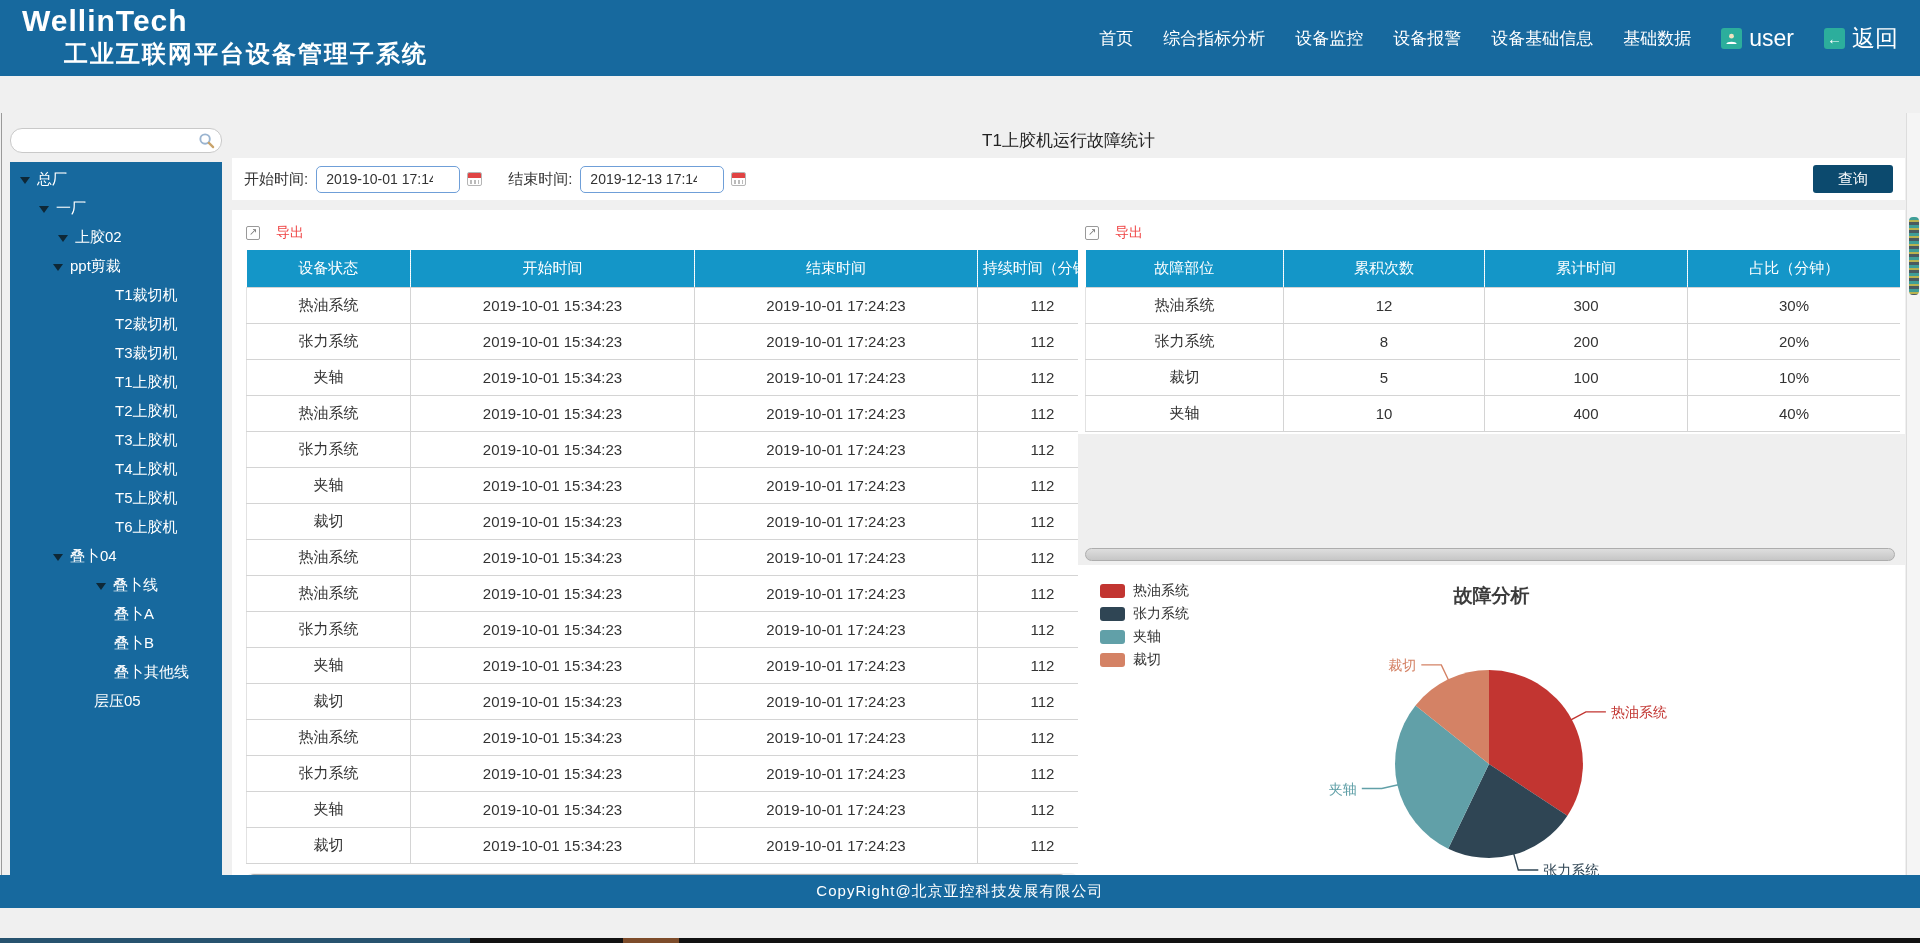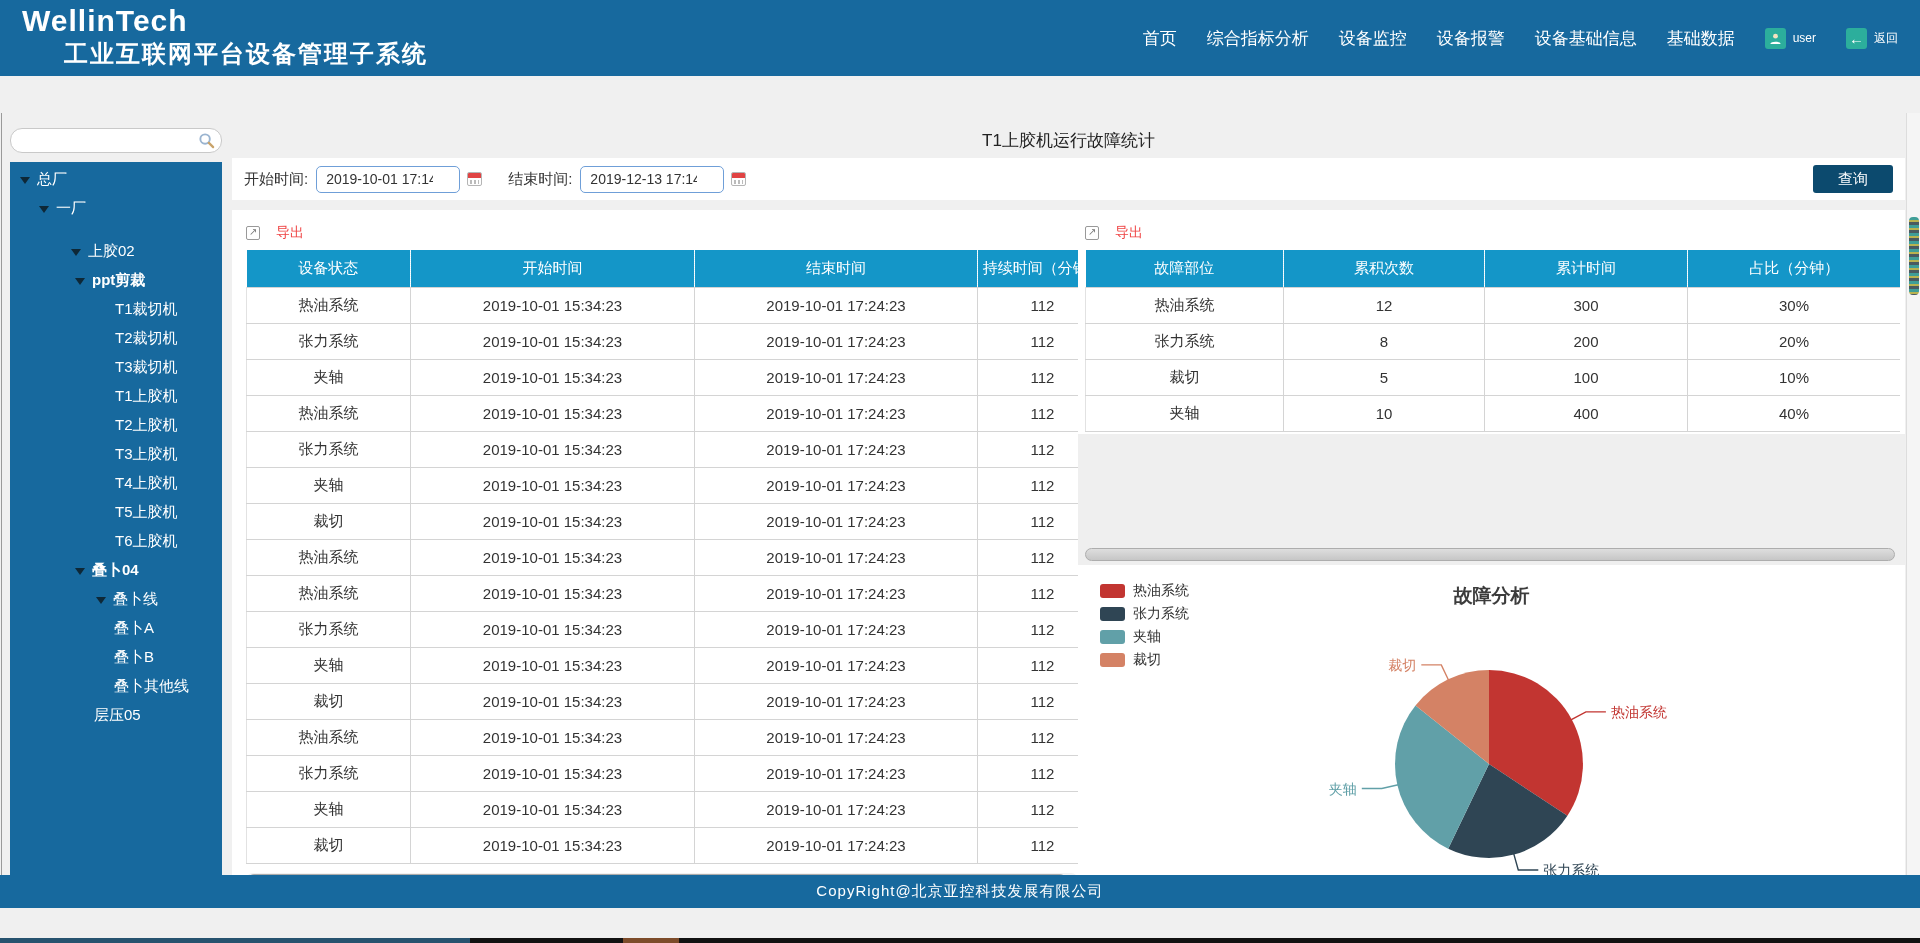--- a/index.html
+++ b/index.html
@@ -11,40 +11,40 @@
   .top-header { position:absolute; left:0; top:0; width:1920px; height:76px;
     background:#17699E; display:flex; align-items:center; justify-content:space-between; }
   .brand { padding-left:22px; color:#fff; }
   .logo { font-size:30px; font-weight:bold; letter-spacing:1px; line-height:30px; }
   .sys-title { font-size:24px; font-weight:bold; margin-left:42px; margin-top:2px; letter-spacing:2px; }
   .main-nav { display:flex; align-items:center; gap:30px; padding-right:22px; color:#fff; }
   .nav-item { color:#fff; font-size:17px; text-decoration:none; cursor:pointer; white-space:nowrap; }
   .nav-badge-group { display:flex; align-items:center; gap:7px; cursor:pointer; }
   .badge { width:21px; height:21px; background:#2CAE9C; border-radius:3px; display:flex;
     align-items:center; justify-content:center; color:#fff; font-size:15px; }
-  .nav-badge-label { font-size:12px; color:#fff; }
+  .nav-badge-label { font-size:23px; color:#fff; }
 
   
   .breadcrumb-bar { position:absolute; left:0; top:76px; width:1920px; height:37px;
     background:#f1f1f1; border-bottom:2px solid #1a1a1a; display:flex; align-items:center; padding-left:28px; }
   .crumb-text { font-size:14px; color:#333; margin-left:10px; }
   .edge-line { position:absolute; left:1px; top:113px; width:1px; height:789px; background:#9a9a9a; }
 
   
   .side-search { position:absolute; left:10px; top:128px; width:212px; height:25px;
     background:#fff; border:1px solid #c9c9c9; border-radius:12px; padding:0 28px 0 10px; font-size:13px; outline:none; }
   .side-search-icon { position:absolute; left:198px; top:132px; width:17px; height:17px; cursor:pointer; }
   .tree-panel { position:absolute; left:10px; top:162px; width:212px; height:740px;
     background:#17699E; overflow:hidden; padding-top:3px; }
   .tree-panel ul { list-style:none; }
   .tn { height:29px; display:flex; align-items:center; color:#fff; font-size:15px; cursor:pointer; white-space:nowrap; }
   .caret { width:0; height:0; border:5px solid transparent; border-top:7px solid #0e2837;
     margin-right:7px; margin-top:6px; flex:0 0 auto; }
-  .tn.c0 { padding-left:10px; } .tn.c1 { padding-left:29px; } .tn.c2 { padding-left:61px;margin-top:14px; }
-  .tn.c3 { padding-left:65px;font-weight:bold; } .tn.c4 { padding-left:86px; }
+  .tn.c0 { padding-left:10px; } .tn.c1 { padding-left:29px; } .tn.c2 { padding-left:48px; }
+  .tn.c3 { padding-left:43px; } .tn.c4 { padding-left:86px; }
   .tn.f3 { padding-left:84px; } .tn.f4 { padding-left:105px; } .tn.f5 { padding-left:104px; }
 
   
   .page-title { position:absolute; left:232px; top:128px; width:1673px; height:26px;
     text-align:center; font-size:17px; color:#222; line-height:26px; }
   .filter-card { position:absolute; left:232px; top:158px; width:1673px; height:42px;
     background:#fff; display:flex; align-items:center; padding:0 12px; }
   .filter-label { font-size:15px; color:#333; margin-right:8px; white-space:nowrap; }
   .date-box { position:relative; width:172px; height:27px; margin-right:20px; }
   .date-input { width:144px; height:27px; border:1px solid #6f9fd8; border-radius:5px;

